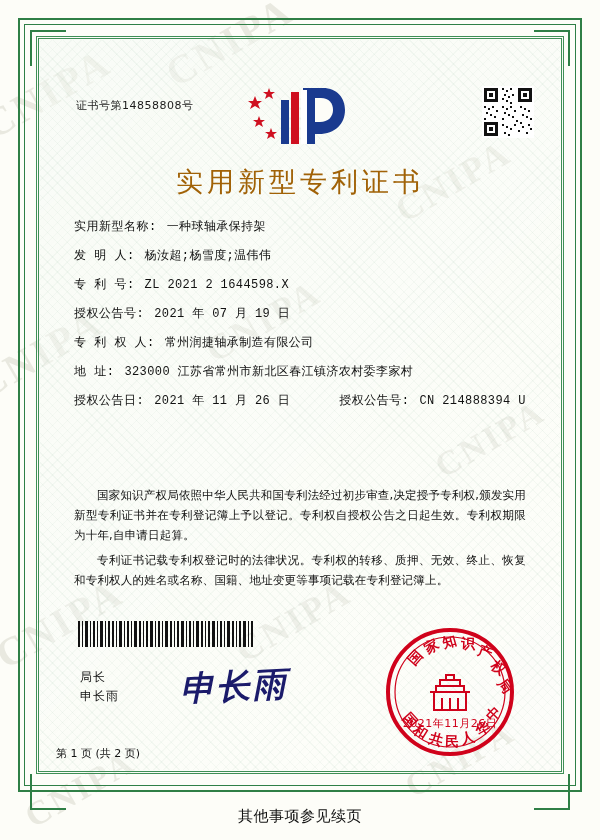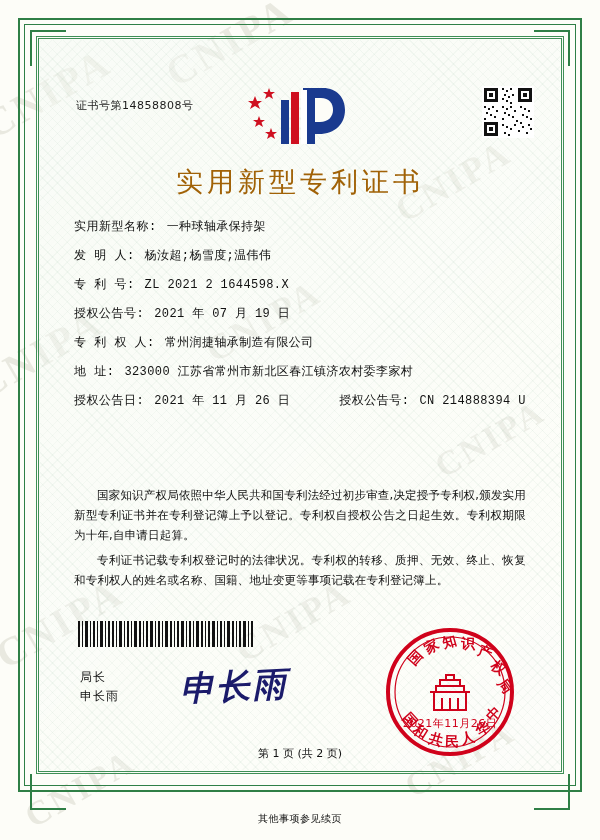--- a/index.html
+++ b/index.html
@@ -207,30 +207,30 @@
     text-align: center;
     color: #d0021b;
     font-size: 11px;
     letter-spacing: 0.5px;
   }
 
   .page-num {
     position: absolute;
     left: 0; right: 0;
     top: 690px;
-    text-align: center;
+    text-align: left;
     font-size: 11px;
     color: #111;
   }
   .footer-note {
     position: absolute;
     left: 0; right: 0;
     bottom: 14px;
     text-align: center;
-    font-size: 10px;
+    font-size: 15px;
     color: #111;
     letter-spacing: 0.5px;
   }
 </style>
 </head>
 <body>
 
 <div class="page">
 
   <div class="wm wm1">CNIPA</div>

